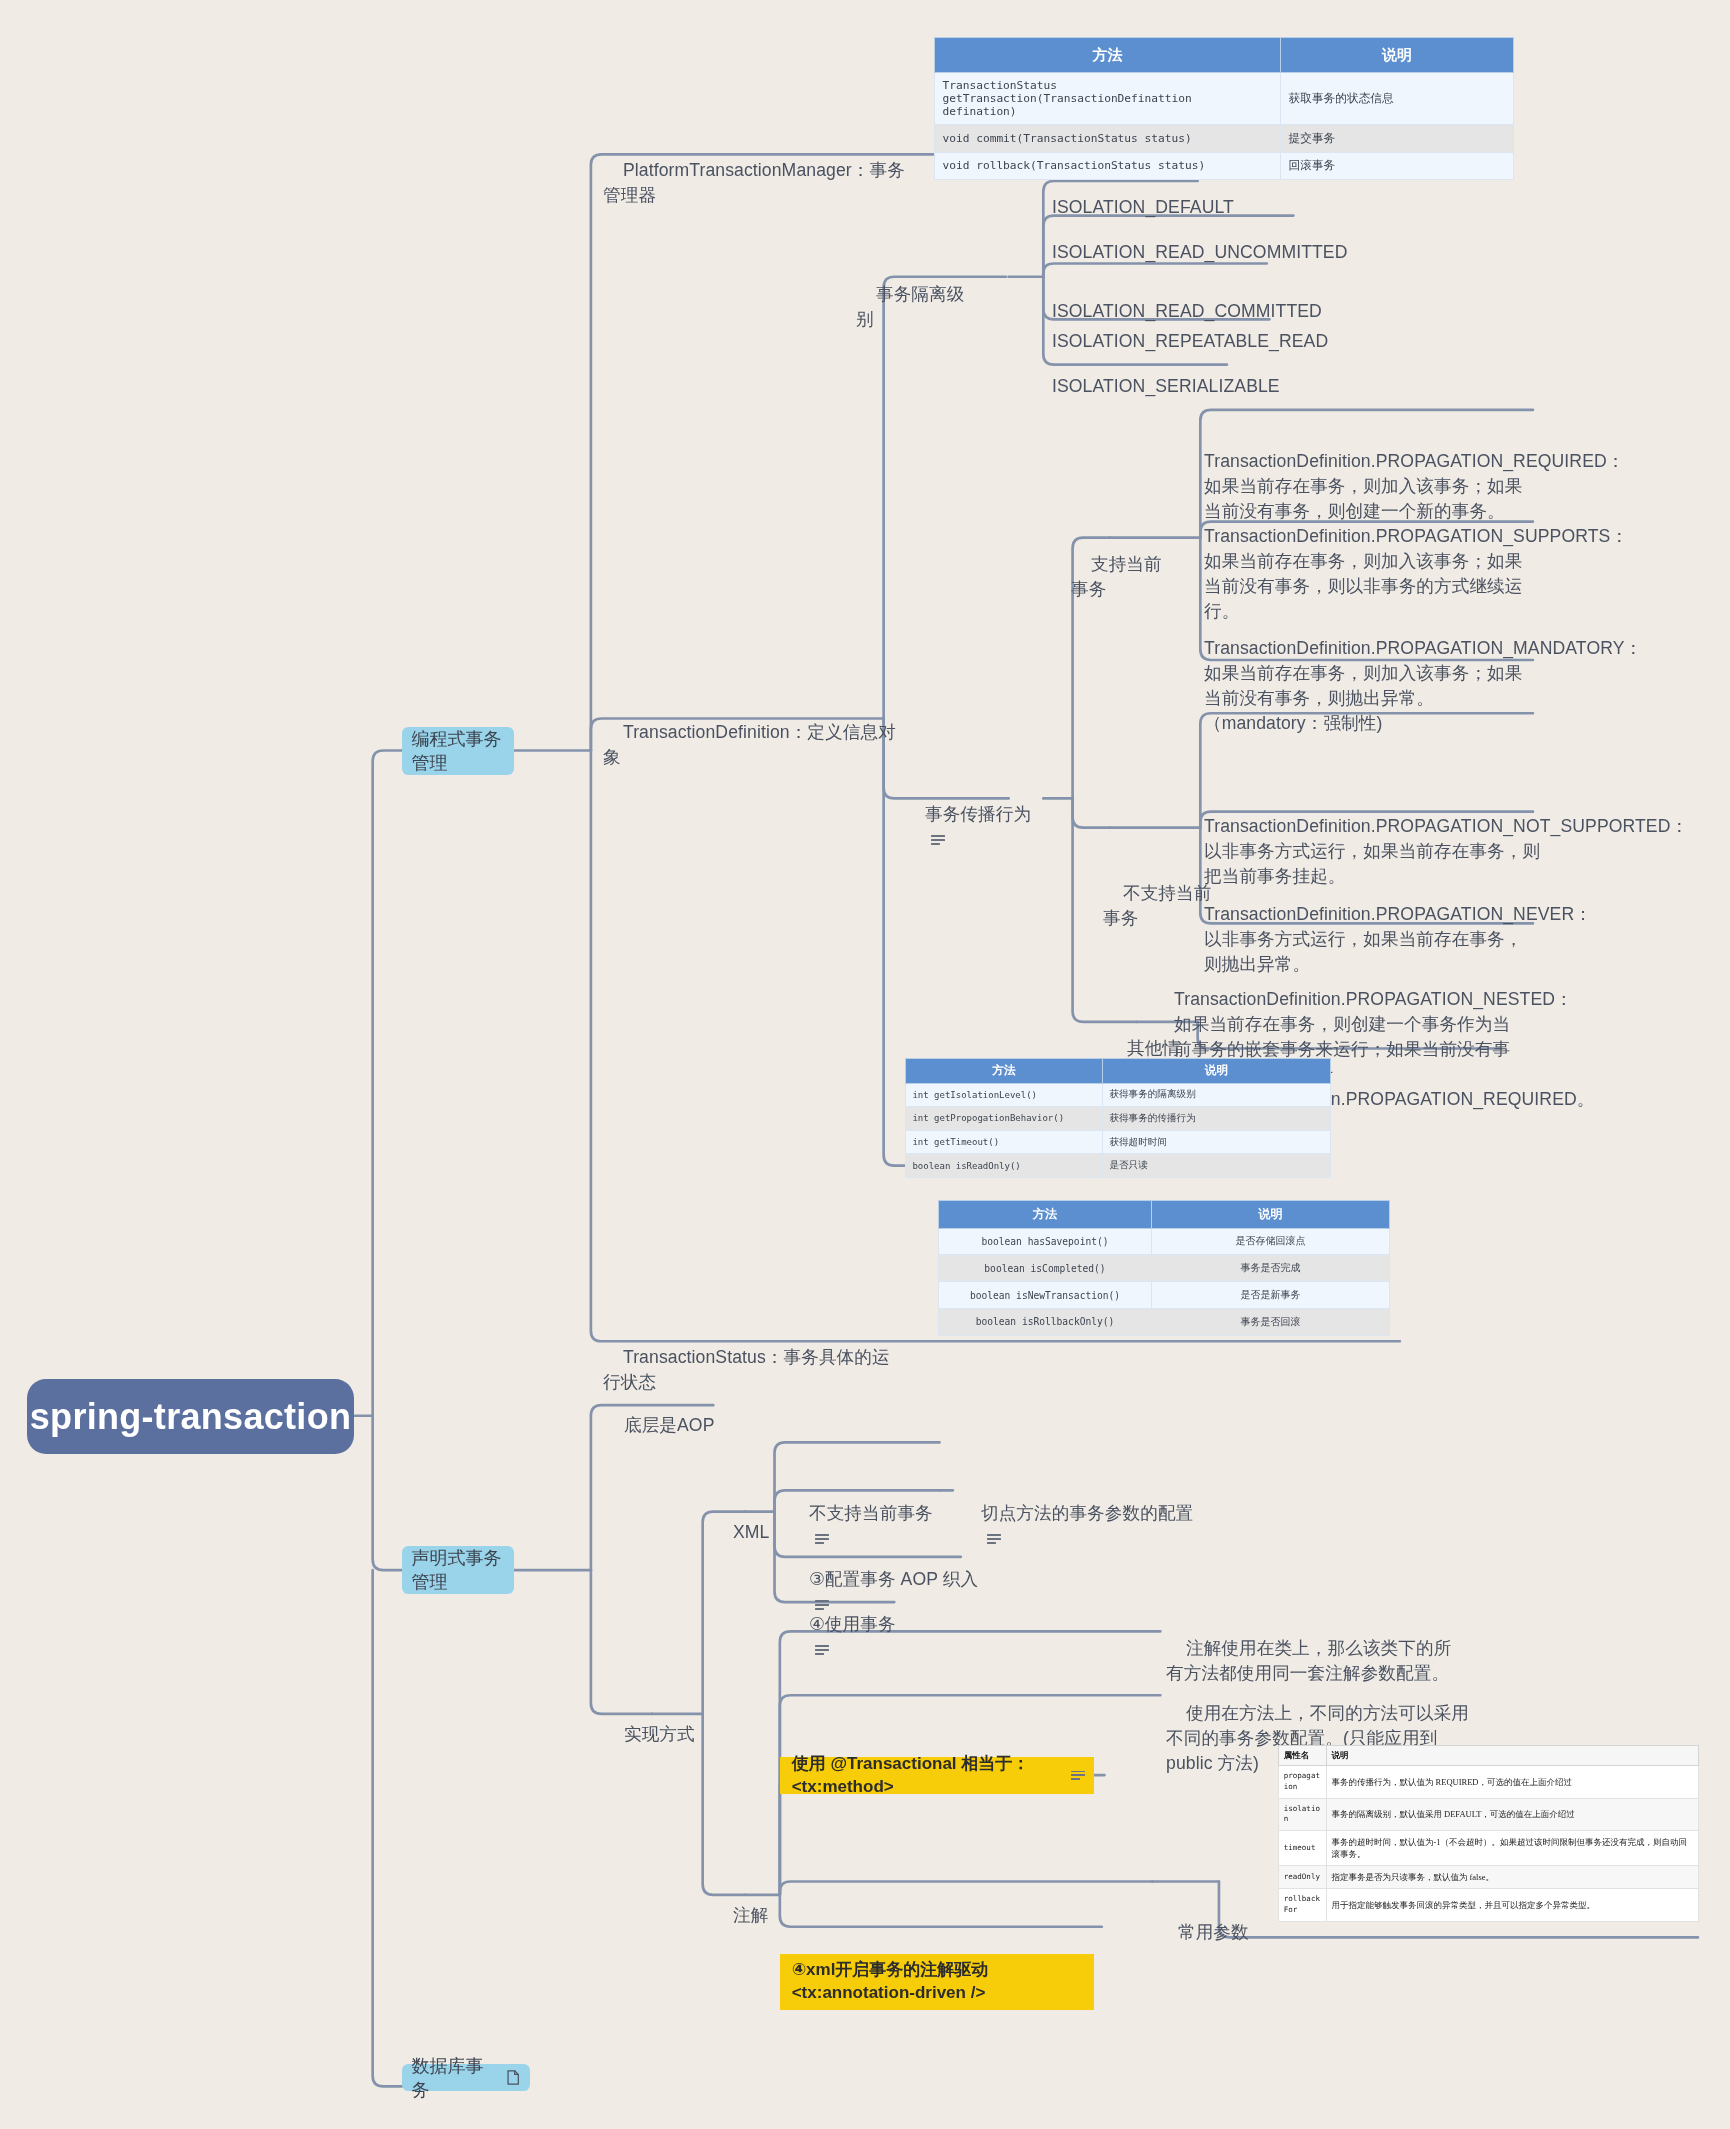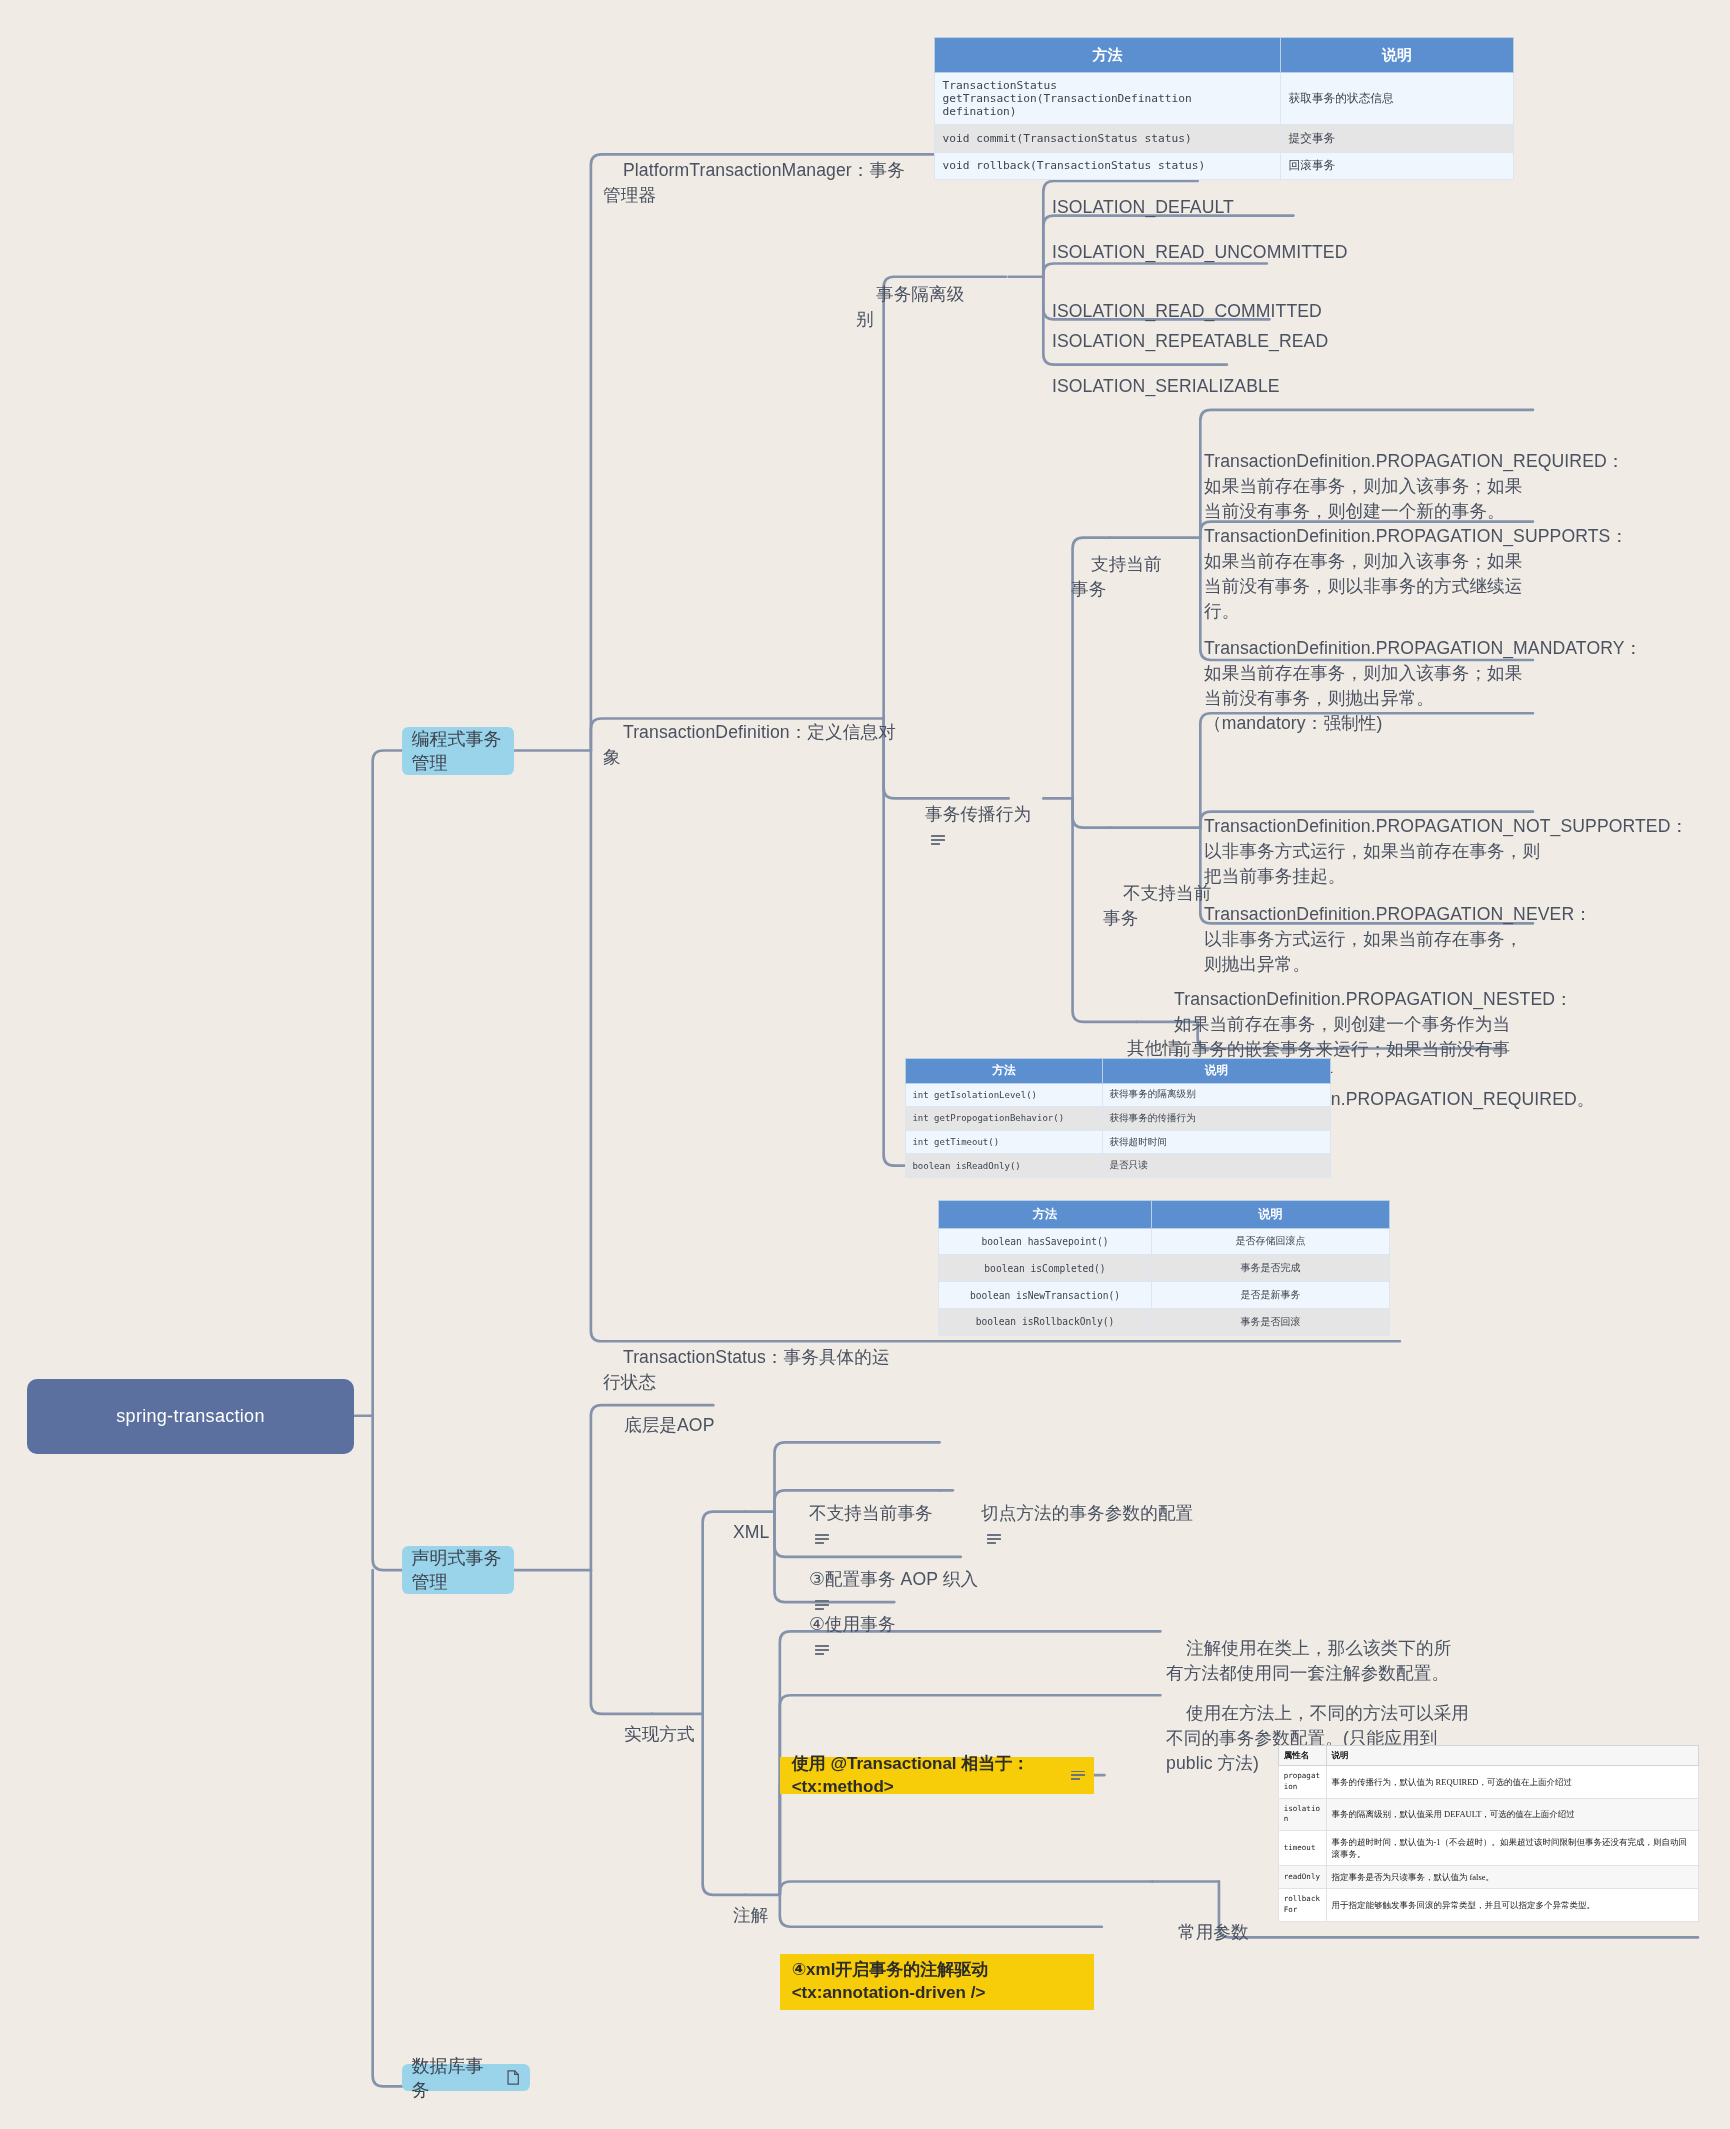--- a/index.html
+++ b/index.html
@@ -14,23 +14,23 @@
   .canvas { position:absolute; left:0; top:0; width:1730px; height:2129px; }
   svg.lines { position:absolute; left:0; top:0; width:1730px; height:2129px; pointer-events:none; }
 
   .node { position:absolute; white-space:pre-wrap; line-height:1.42; }
   .plain { font-size:17.6px; color:#4a5160; letter-spacing:0.1px; }
 
   .root-node {
     position:absolute;
     background:#5b709e;
     color:#ffffff;
-    border-radius:10px;
-    font-size:18px;
-    font-weight:400;
+    border-radius:19px;
+    font-size:36px;
+    font-weight:700;
     display:flex; align-items:center; justify-content:center;
     letter-spacing:0.3px;
   }
   .topic-blue {
     position:absolute;
     background:#9ad4ea;
     color:#3d4450;
     border-radius:6.4px;
     font-size:18px;
     display:flex; align-items:center; justify-content:center;

